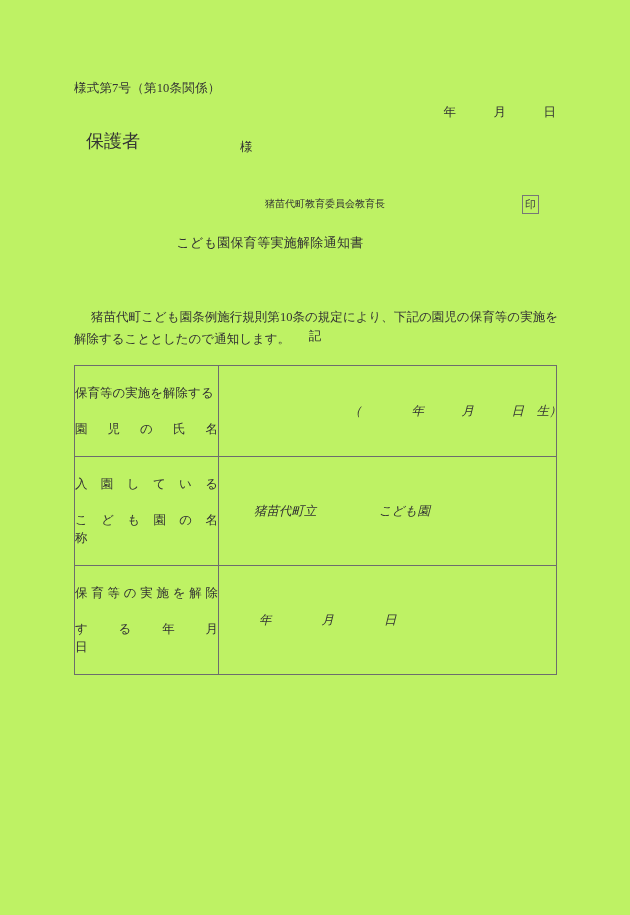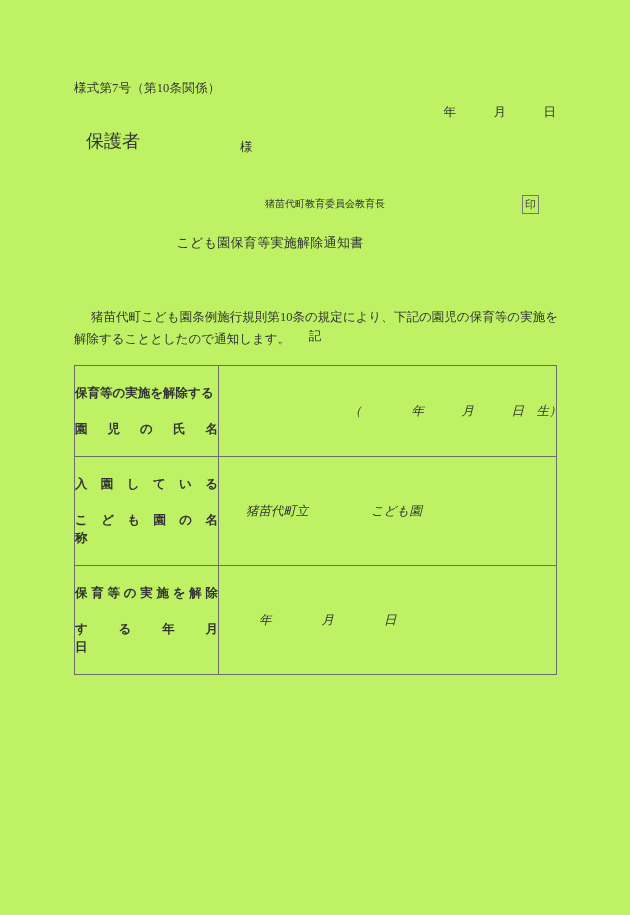--- a/index.html
+++ b/index.html
@@ -126,35 +126,35 @@
     vertical-align: middle;
   }
   .col-label { width: 144px; }
   .col-value { width: 338px; }
 
   .label-cell {
     padding: 7px 8px 7px 8px;
     line-height: 18px;
     white-space: pre-line;
   }
-  .label-line { display: block; font-weight: bold; }
+  .label-line { display: block; }
   .label-line.spread {
     text-align: justify;
     text-align-last: justify;
     text-justify: inter-character;
   }
 
   .value-cell {
     padding: 7px 10px;
     line-height: 18px;
     white-space: pre;
     font-style: italic;
   }
   .value-cell.indent-birth { padding-left: 130px; }
-  .value-cell.indent-school { padding-left: 27px; }
+  .value-cell.indent-school { padding-left: 35px; }
   .value-cell.indent-date { padding-left: 40px; }
 
   .row-reason .label-cell {
     height: 212px;
     vertical-align: middle;
   }
   .row-reason .value-cell { vertical-align: top; }
 </style>
 </head>
 <body>

